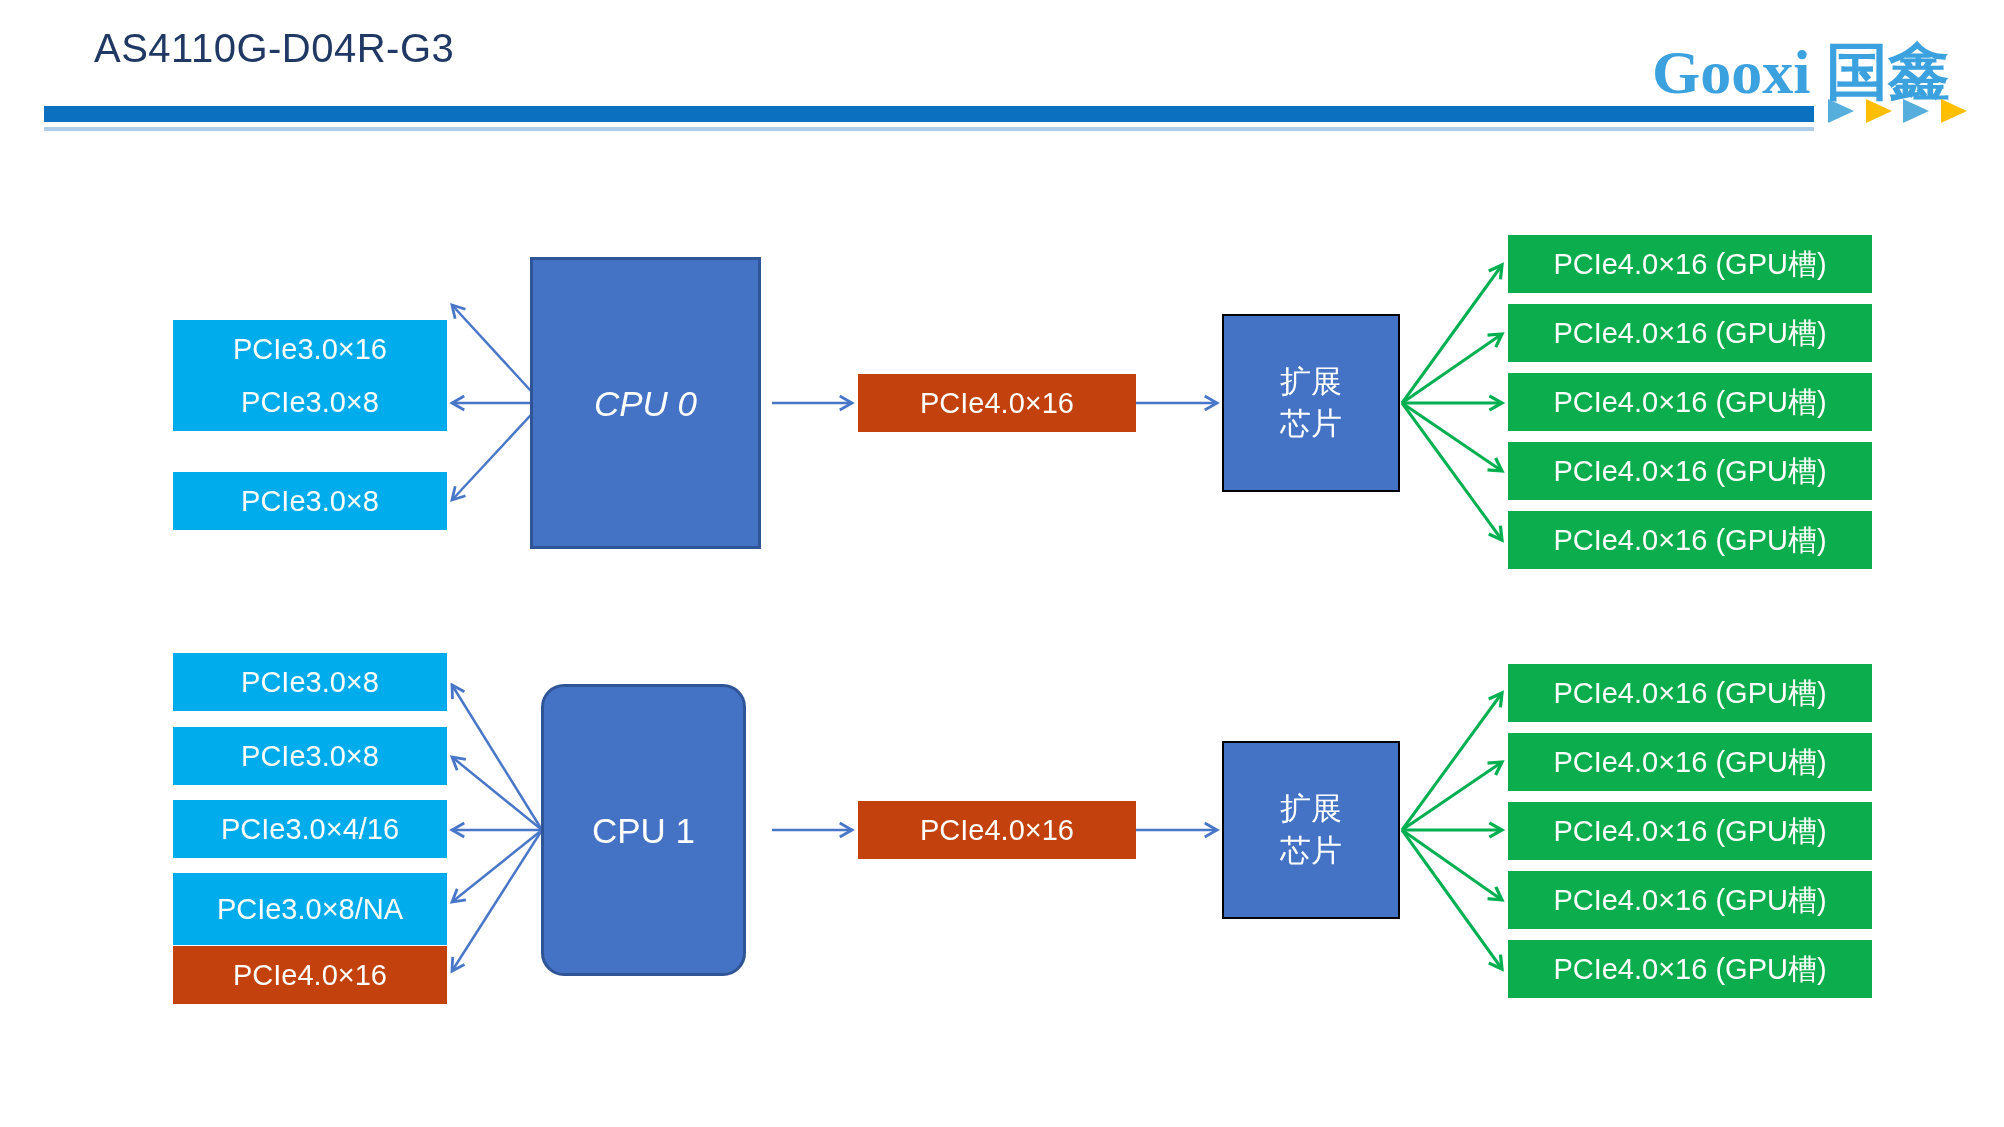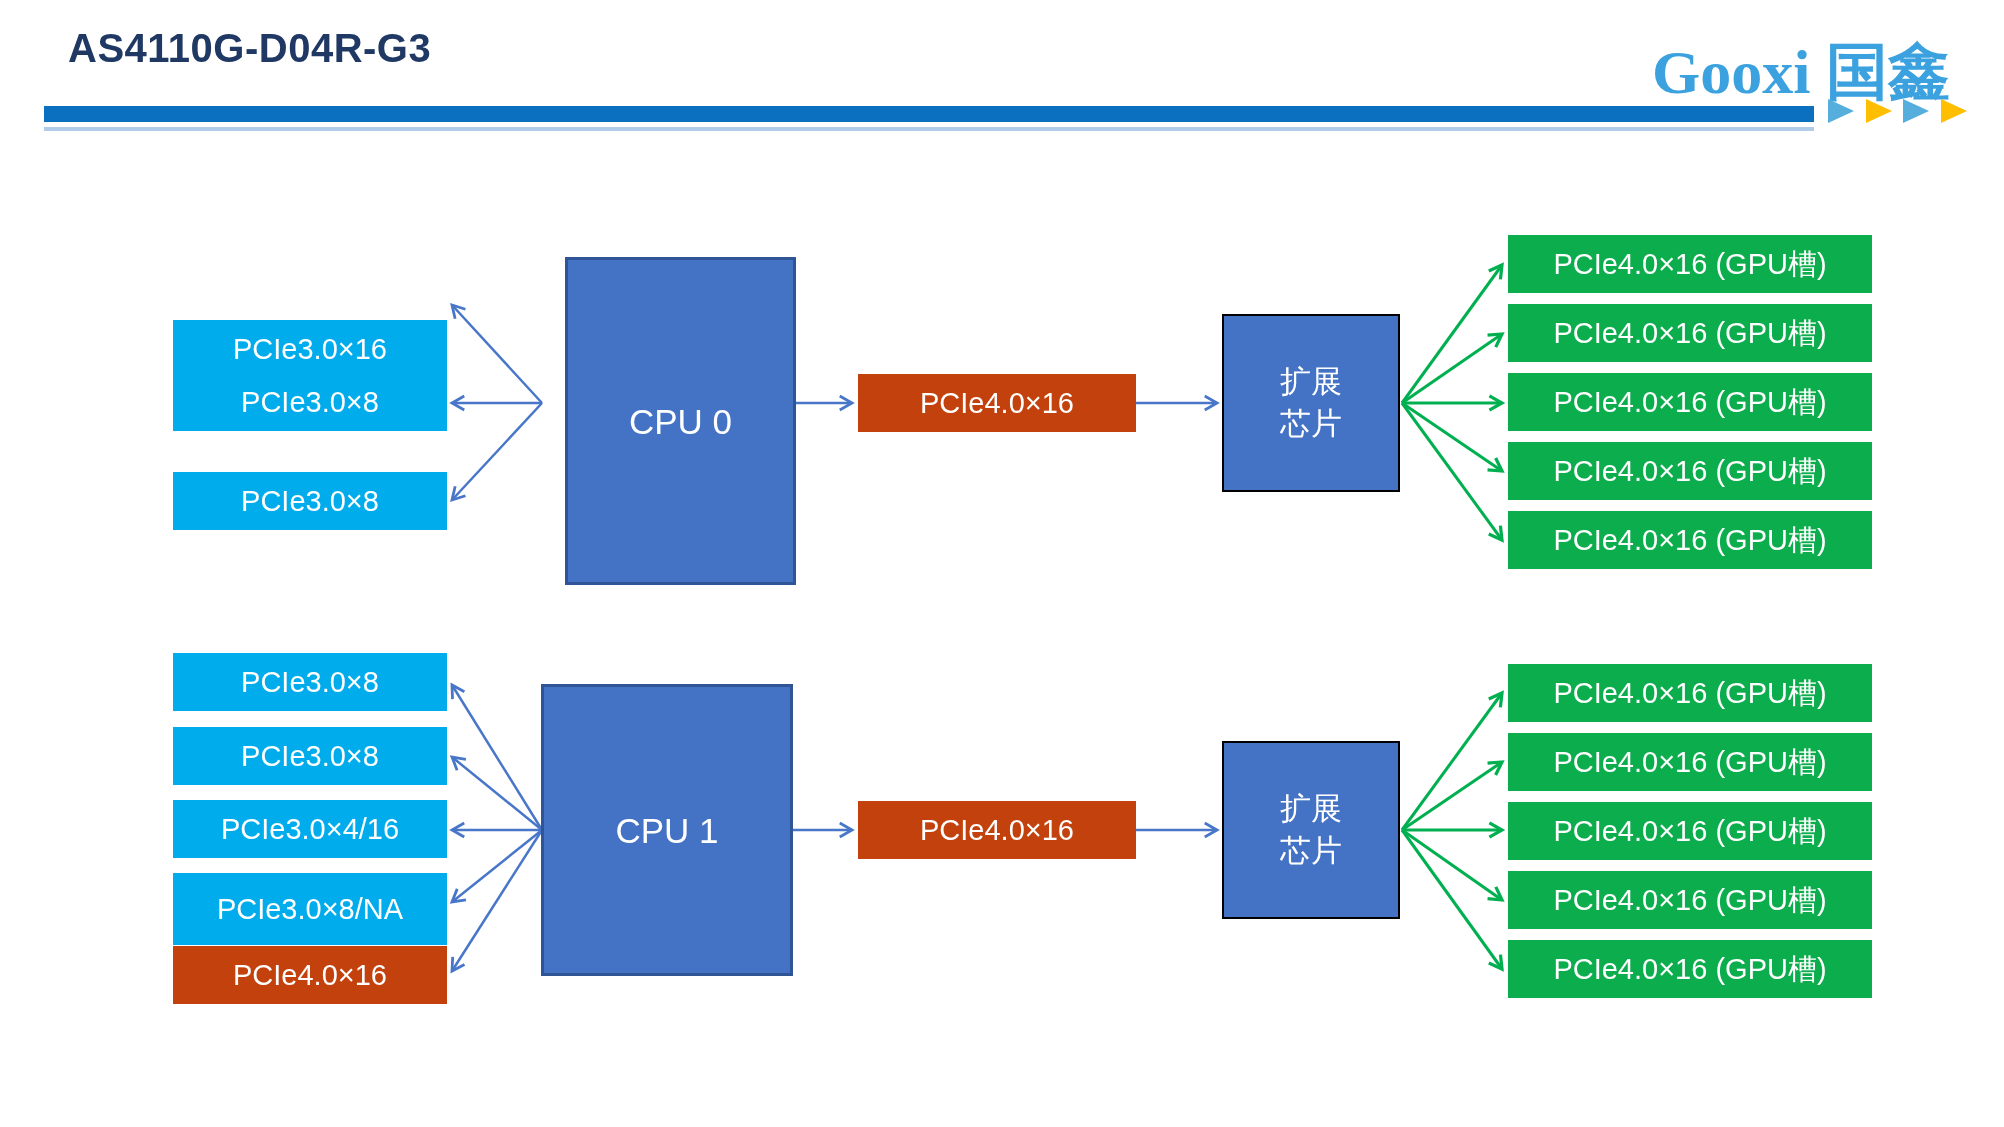--- a/index.html
+++ b/index.html
@@ -3,22 +3,22 @@
 <meta charset="utf-8">
 <style>
   html,body { margin:0; padding:0; background:#ffffff; }
   #canvas {
     position:relative; width:2004px; height:1127px; background:#ffffff;
     font-family:"Liberation Sans", sans-serif; overflow:hidden;
   }
 
   
   .page-title {
-    position:absolute; left:68px; top:26px; margin:0;
-    font-size:40px; font-weight:bold; color:#1F3864; letter-spacing:0.5px;
+    position:absolute; left:94px; top:26px; margin:0;
+    font-size:40px; font-weight:normal; color:#1F3864; letter-spacing:0.5px;
   }
   .header-bar   { position:absolute; left:44px; top:106px; width:1770px; height:16px; background:#0B70C0; }
   .header-line  { position:absolute; left:44px; top:127px; width:1770px; height:4px;  background:#AFCDE9; }
   .logo {
     position:absolute; left:1652px; top:30px; margin:0;
     font-family:"Liberation Serif", serif; font-weight:bold;
     font-size:62px; color:#3CA2DF; white-space:nowrap;
   }
   .tri {
     position:absolute; top:99px; width:0; height:0;
@@ -97,42 +97,42 @@
       <line x1="1402" y1="830" x2="1502" y2="830" marker-end="url(#ag)"></line>
       <line x1="1402" y1="830" x2="1502" y2="900" marker-end="url(#ag)"></line>
       <line x1="1402" y1="830" x2="1502" y2="969" marker-end="url(#ag)"></line>
     </g>
   </svg>
 
   <div class="box lightblue" style="left:173px; top:274px; width:274px; height:58px;margin-top:46px;">PCIe3.0×16</div>
   <div class="box lightblue" style="left:173px; top:373px; width:274px; height:58px;">PCIe3.0×8</div>
   <div class="box lightblue" style="left:173px; top:472px; width:274px; height:58px;">PCIe3.0×8</div>
 
-  <div class="box cpu" style="left:565px; top:257px; width:231px; height:328px;">CPU 0</div>
+  <div class="box cpu" style="left:530px; top:257px; width:231px; height:292px;font-style:italic;">CPU 0</div>
 
   <div class="box teal" style="left:858px; top:374px; width:278px; height:58px;">PCIe4.0×16</div>
 
   <div class="box expander" style="left:1222px; top:314px; width:178px; height:178px;">
     <span>扩展</span>
     <span>芯片</span>
   </div>
 
   <div class="box green" style="left:1508px; top:235px; width:364px; height:58px;">PCIe4.0×16 (GPU槽)</div>
   <div class="box green" style="left:1508px; top:304px; width:364px; height:58px;">PCIe4.0×16 (GPU槽)</div>
   <div class="box green" style="left:1508px; top:373px; width:364px; height:58px;">PCIe4.0×16 (GPU槽)</div>
   <div class="box green" style="left:1508px; top:442px; width:364px; height:58px;">PCIe4.0×16 (GPU槽)</div>
   <div class="box green" style="left:1508px; top:511px; width:364px; height:58px;">PCIe4.0×16 (GPU槽)</div>
 
   <div class="box lightblue" style="left:173px; top:653px; width:274px; height:58px;">PCIe3.0×8</div>
   <div class="box lightblue" style="left:173px; top:727px; width:274px; height:58px;">PCIe3.0×8</div>
   <div class="box lightblue" style="left:173px; top:800px; width:274px; height:58px;">PCIe3.0×4/16</div>
   <div class="box lightblue" style="left:173px; top:873px; width:274px; height:72px;">PCIe3.0×8/NA</div>
   <div class="box teal" style="left:173px; top:946px; width:274px; height:58px;">PCIe4.0×16</div>
 
-  <div class="box cpu" style="left:541px; top:684px; width:252px; height:292px;">CPU 1</div>
+  <div class="box cpu" style="left:541px; top:684px; width:205px; height:292px;border-radius:23px;">CPU 1</div>
 
   <div class="box teal" style="left:858px; top:801px; width:278px; height:58px;">PCIe4.0×16</div>
 
   <div class="box expander" style="left:1222px; top:741px; width:178px; height:178px;">
     <span>扩展</span>
     <span>芯片</span>
   </div>
 
   <div class="box green" style="left:1508px; top:664px; width:364px; height:58px;">PCIe4.0×16 (GPU槽)</div>
   <div class="box green" style="left:1508px; top:733px; width:364px; height:58px;">PCIe4.0×16 (GPU槽)</div>

